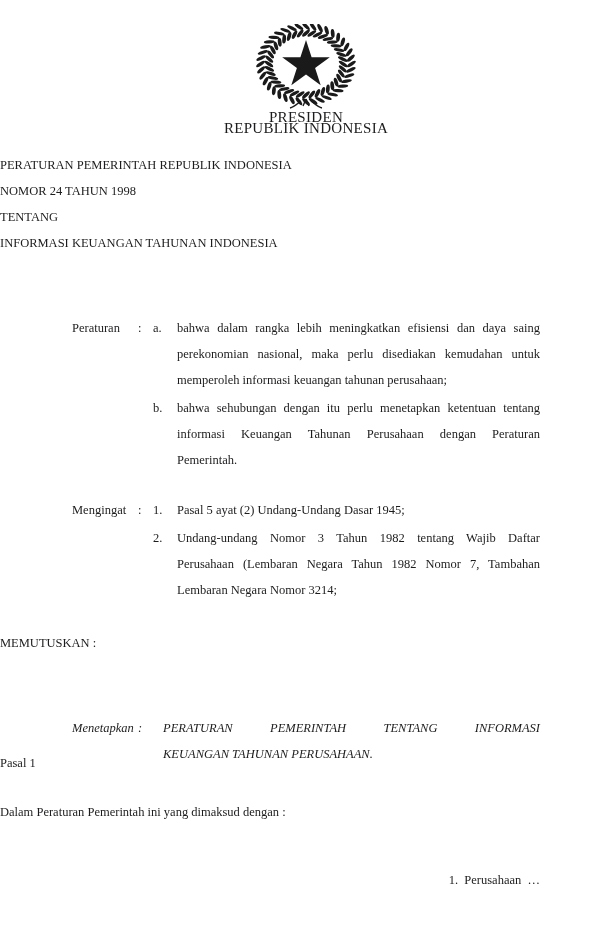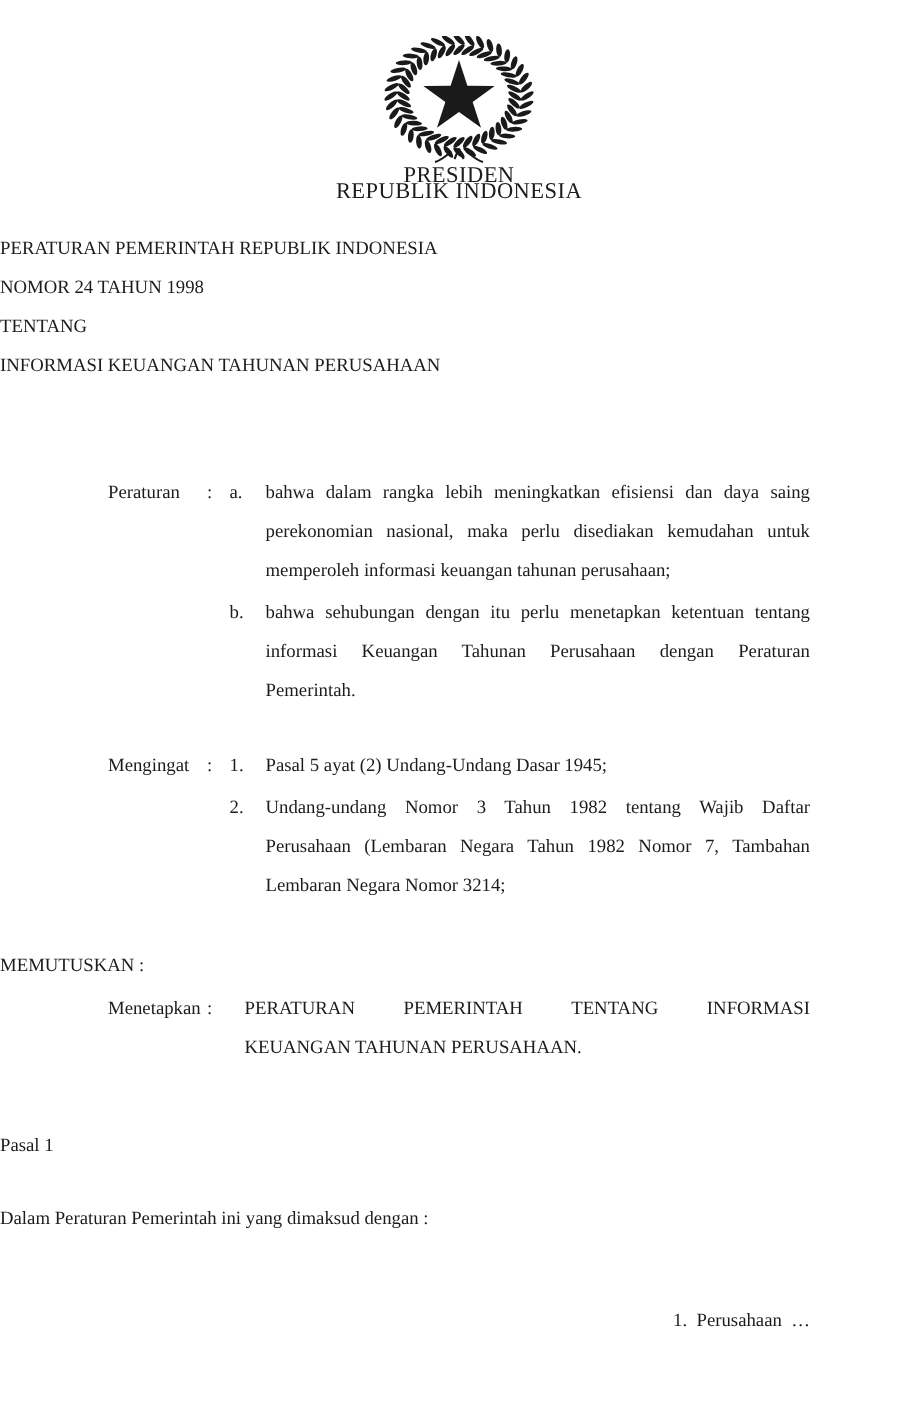--- a/index.html
+++ b/index.html
@@ -16,21 +16,21 @@
   .header{position:absolute;top:24px;left:0;width:100%;text-align:center;}
   .emblem{display:block;margin:0 auto;}
   .org-line{font-size:15px;line-height:11px;letter-spacing:.3px;}
   .title-block{position:absolute;top:152px;left:0;width:100%;}
   .title-block .ln{line-height:26px;}
   .salutation{position:absolute;top:269px;left:0;width:100%;line-height:26px;}
   .content{position:absolute;left:72px;width:468px;}
   .menimbang{top:315px;}
   .mengingat{top:497px;}
   .memutuskan{position:absolute;top:630px;left:0;width:100%;line-height:26px;}
-  .menetapkan{top:659px;}
+  .menetapkan{top:715px;font-style:italic;}
   .pasal-heading{position:absolute;top:750px;left:0;width:100%;line-height:26px;}
   .intro{position:absolute;top:799px;left:0;width:100%;line-height:26px;}
   .catchword{position:absolute;top:867px;right:72px;line-height:26px;white-space:pre;}
   .item{display:grid;grid-template-columns:66px 15px 24px 363px;}
   .item + .item{margin-top:2px;}
   .cell-label{grid-column:1;line-height:26px;}
   .cell-colon{grid-column:2;line-height:26px;}
   .cell-marker{grid-column:3;line-height:26px;}
   .cell-text{grid-column:4;}
   .cell-text-wide{grid-column:3 / span 2;padding-left:10px;}
@@ -136,21 +136,21 @@
       </g>
     </svg>
     <div class="org-line">PRESIDEN</div>
     <div class="org-line">REPUBLIK INDONESIA</div>
   </div>
 
   <div class="title-block center">
     <div class="ln">PERATURAN PEMERINTAH REPUBLIK INDONESIA</div>
     <div class="ln">NOMOR 24 TAHUN 1998</div>
     <div class="ln">TENTANG</div>
-    <div class="ln">INFORMASI KEUANGAN TAHUNAN PERUSAHAAN</div>
+    <div class="ln">INFORMASI KEUANGAN TAHUNAN INDONESIA</div>
   </div>
 
 
   <div class="content menimbang">
     <div class="item">
       <div class="cell-label">Peraturan</div>
       <div class="cell-colon">:</div>
       <div class="cell-marker">a.</div>
       <div class="cell-text">
         <div class="ln j">bahwa dalam rangka lebih meningkatkan efisiensi dan daya saing</div>

